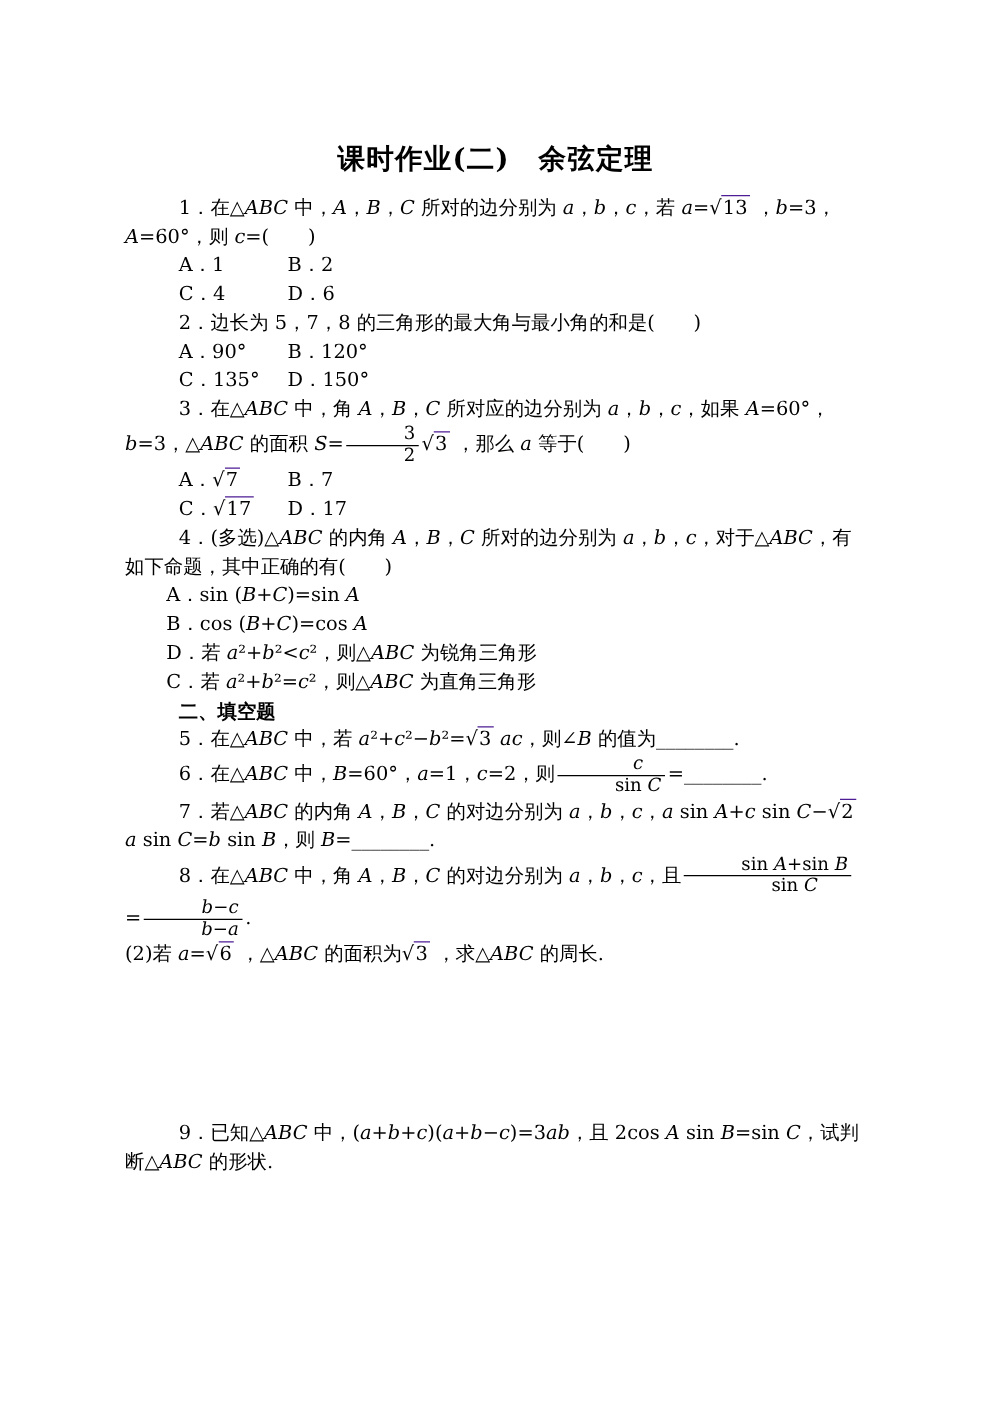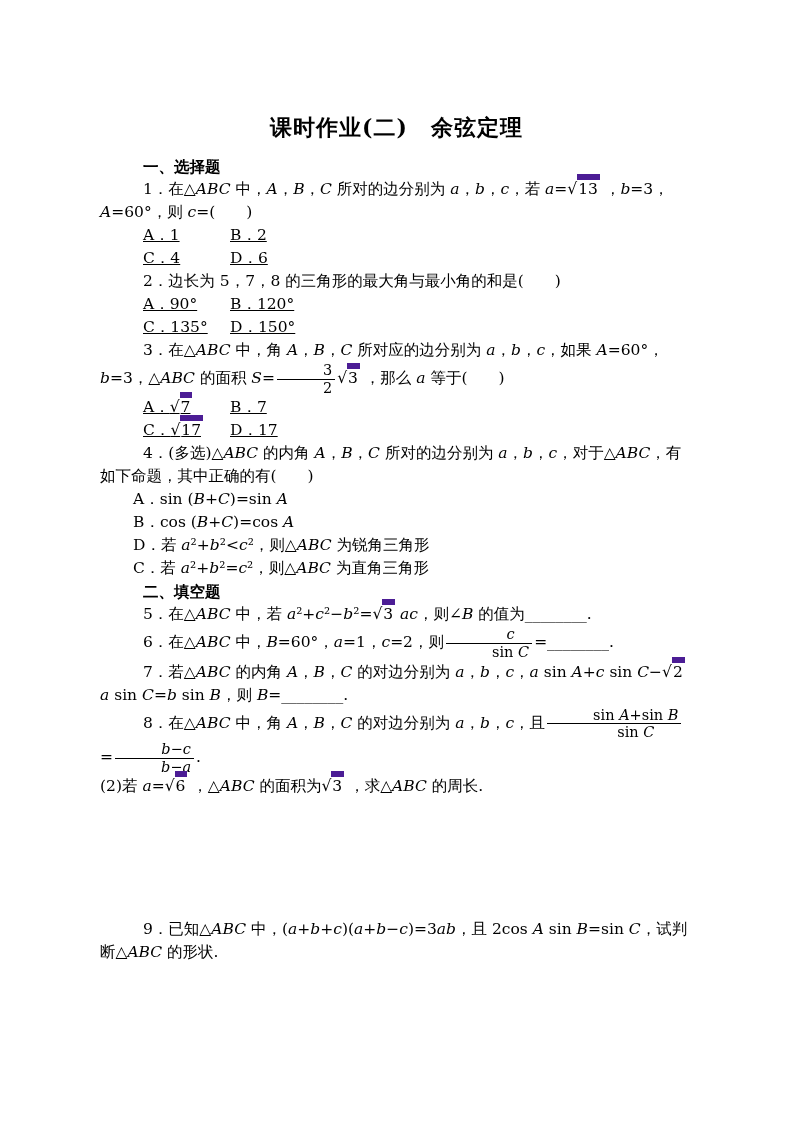--- a/index.html
+++ b/index.html
@@ -20,44 +20,43 @@
     text-align:center;
     line-height:30px;
     margin-bottom:13px;
     letter-spacing:1px;
   }
   .heading{font-weight:bold;margin-left:43px;line-height:23px;}
   .para{text-indent:43px;line-height:23px;}
   .sub{line-height:23px;}
   .opt-row{margin-left:43px;line-height:23px;}
   .option{margin-left:33px;line-height:23px;}
-  .opt{display:inline-block;text-decoration:underline;}
+  .opt{display:inline-block;}
   .opt:first-child{min-width:87px;}
   i{font-style:italic;}
   .frac{
     display:inline-block;
     vertical-align:middle;
     text-align:center;
     line-height:1.15;
     font-size:14.5px;
     margin:0 2px;
   }
   .frac .num{display:block;border-bottom:1px solid #000;padding:0 3px;}
   .frac .den{display:block;padding:0 3px;}
   .sqrt{white-space:nowrap;}
-  .sq{border-top:6px solid #4c1d95;padding:0 2px 0 1px;}
+  .sq{border-top:1px solid #4c1d95;padding:0 2px 0 1px;}
   .spacer{width:100%;}
 </style>
 </head>
 <body>
 
 <div class="page">
   <div class="title">课时作业(二)　余弦定理</div>
   <div id="content">
-      <div class="heading">一、选择题</div>
       <div class="para">1．在△<i>ABC</i> 中，<i>A</i>，<i>B</i>，<i>C</i> 所对的边分别为 <i>a</i>，<i>b</i>，<i>c</i>，若 <i>a</i>=<span class="sqrt">√<span class="sq">13</span></span> ，<i>b</i>=3，<i>A</i>=60°，则 <i>c</i>=(　　)</div>
       <div class="opt-row"><span class="opt">A．1</span><span class="opt">B．2</span></div>
       <div class="opt-row"><span class="opt">C．4</span><span class="opt">D．6</span></div>
       <div class="para">2．边长为 5，7，8 的三角形的最大角与最小角的和是(　　)</div>
       <div class="opt-row"><span class="opt">A．90°</span><span class="opt">B．120°</span></div>
       <div class="opt-row"><span class="opt">C．135°</span><span class="opt">D．150°</span></div>
       <div class="para">3．在△<i>ABC</i> 中，角 <i>A</i>，<i>B</i>，<i>C</i> 所对应的边分别为 <i>a</i>，<i>b</i>，<i>c</i>，如果 <i>A</i>=60°，<i>b</i>=3，△<i>ABC</i> 的面积 <i>S</i>=<span class="frac"><span class="num">3</span><span class="den">2</span></span><span class="sqrt">√<span class="sq">3</span></span> ，那么 <i>a</i> 等于(　　)</div>
       <div class="opt-row"><span class="opt">A．<span class="sqrt">√<span class="sq">7</span></span></span><span class="opt">B．7</span></div>
       <div class="opt-row"><span class="opt">C．<span class="sqrt">√<span class="sq">17</span></span></span><span class="opt">D．17</span></div>
       <div class="para">4．(多选)△<i>ABC</i> 的内角 <i>A</i>，<i>B</i>，<i>C</i> 所对的边分别为 <i>a</i>，<i>b</i>，<i>c</i>，对于△<i>ABC</i>，有如下命题，其中正确的有(　　)</div>

